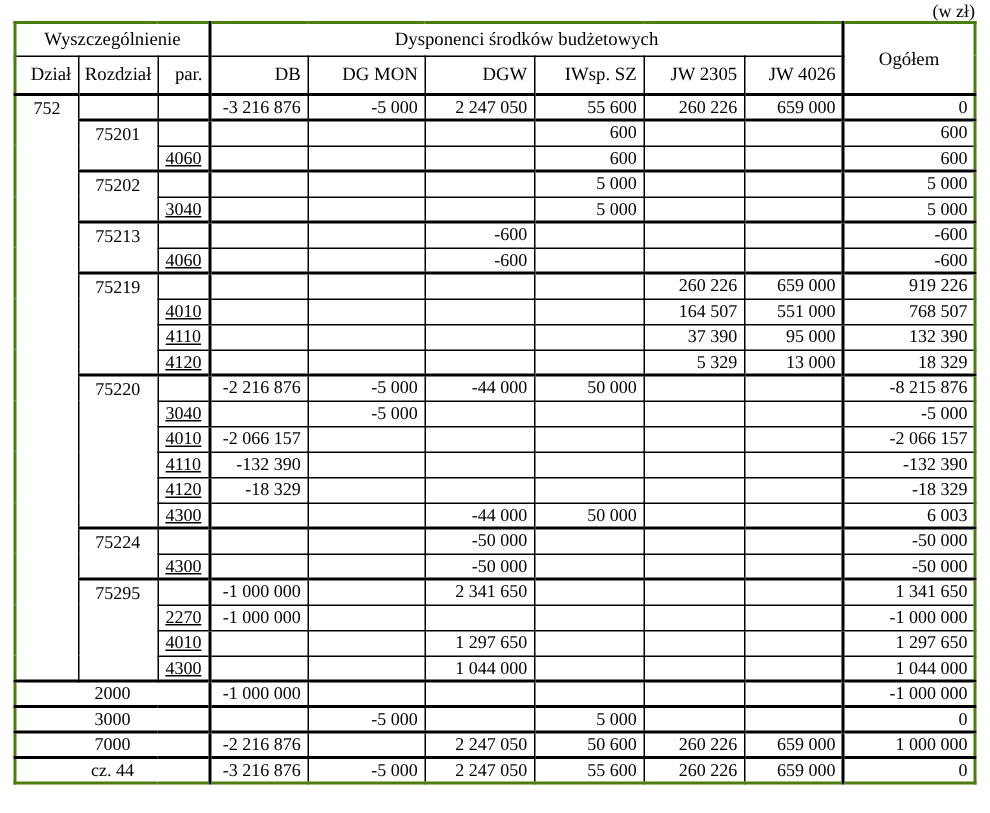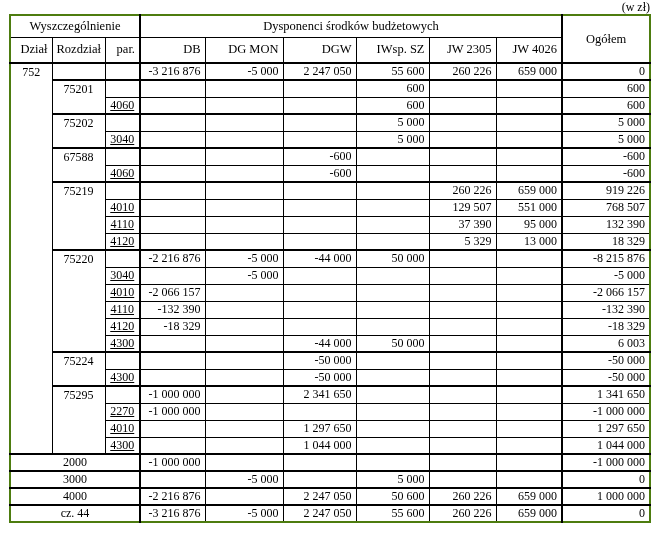--- a/index.html
+++ b/index.html
@@ -154,21 +154,21 @@
             <td class="label-cell par-cell">3040</td>
             <td class="value-cell thick-left"></td>
             <td class="value-cell"></td>
             <td class="value-cell"></td>
             <td class="value-cell">5 000</td>
             <td class="value-cell"></td>
             <td class="value-cell"></td>
             <td class="value-cell thick-left">5 000</td>
           </tr>
           <tr class="group-start">
-            <td class="label-cell rozdzial-cell" rowspan="2">67588</td>
+            <td class="label-cell rozdzial-cell" rowspan="2">75213</td>
             <td class="label-cell par-cell"></td>
             <td class="value-cell thick-left"></td>
             <td class="value-cell"></td>
             <td class="value-cell">-600</td>
             <td class="value-cell"></td>
             <td class="value-cell"></td>
             <td class="value-cell"></td>
             <td class="value-cell thick-left">-600</td>
           </tr>
           <tr>
@@ -191,21 +191,21 @@
             <td class="value-cell">260 226</td>
             <td class="value-cell">659 000</td>
             <td class="value-cell thick-left">919 226</td>
           </tr>
           <tr>
             <td class="label-cell par-cell">4010</td>
             <td class="value-cell thick-left"></td>
             <td class="value-cell"></td>
             <td class="value-cell"></td>
             <td class="value-cell"></td>
-            <td class="value-cell">129 507</td>
+            <td class="value-cell">164 507</td>
             <td class="value-cell">551 000</td>
             <td class="value-cell thick-left">768 507</td>
           </tr>
           <tr>
             <td class="label-cell par-cell">4110</td>
             <td class="value-cell thick-left"></td>
             <td class="value-cell"></td>
             <td class="value-cell"></td>
             <td class="value-cell"></td>
             <td class="value-cell">37 390</td>
@@ -359,21 +359,21 @@
             <td class="label-cell span-label" colspan="3">3000</td>
             <td class="value-cell thick-left"></td>
             <td class="value-cell">-5 000</td>
             <td class="value-cell"></td>
             <td class="value-cell">5 000</td>
             <td class="value-cell"></td>
             <td class="value-cell"></td>
             <td class="value-cell thick-left">0</td>
           </tr>
           <tr class="group-start">
-            <td class="label-cell span-label" colspan="3">4000</td>
+            <td class="label-cell span-label" colspan="3">7000</td>
             <td class="value-cell thick-left">-2 216 876</td>
             <td class="value-cell"></td>
             <td class="value-cell">2 247 050</td>
             <td class="value-cell">50 600</td>
             <td class="value-cell">260 226</td>
             <td class="value-cell">659 000</td>
             <td class="value-cell thick-left">1 000 000</td>
           </tr>
           <tr class="group-start">
             <td class="label-cell span-label" colspan="3">cz. 44</td>

